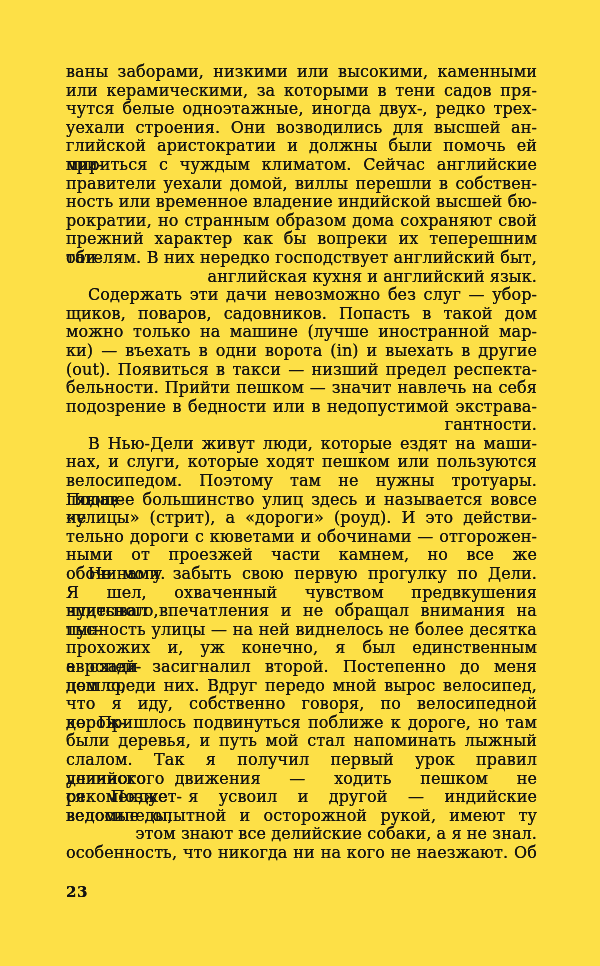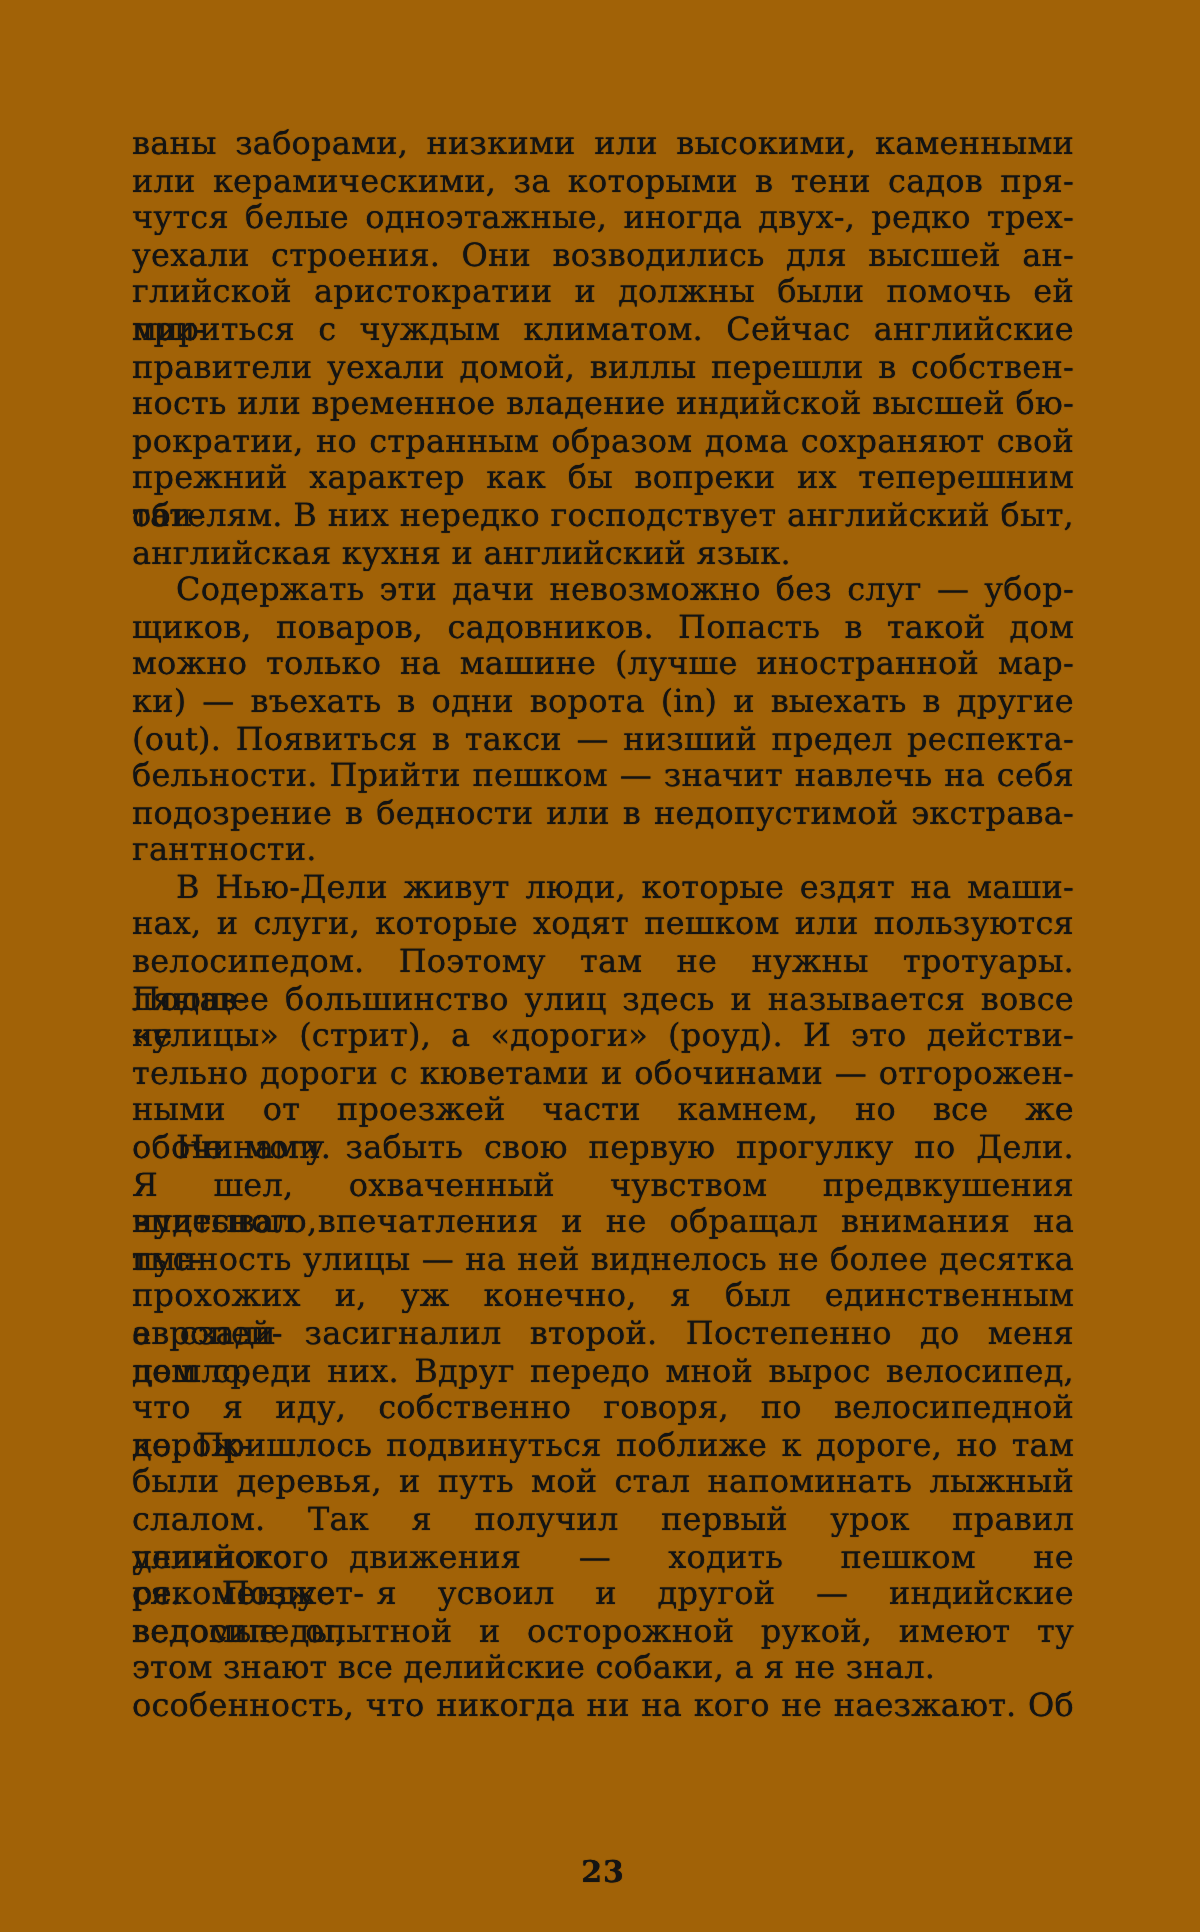--- a/index.html
+++ b/index.html
@@ -8,56 +8,55 @@
     height: 966px;
     background: #fcfcfa;
     position: relative;
     overflow: hidden;
     font-family: "DejaVu Serif", "Liberation Serif", serif;
     color: #141413;
   }
   .page {
     position: absolute;
     inset: 0;
-    background: #a16207;
+    background: #fde047;
     padding-left: 44px;
   }
   .text-column {
     position: absolute;
     left: 66px;
     top: 63px;
     width: 471px;
   }
   .line {
     font-size: 16px;
     line-height: 18.6px;
     height: 18.6px;
     letter-spacing: 0.1px;
     text-shadow: 0 0 0.5px currentColor; 
-    text-align: left;
+    text-align: right;
     overflow: visible;
   }
   .line.j {
     text-align: justify;
     text-align-last: justify;
   }
   .line.ind {
     padding-left: 22px;
   }
   .page-number {
     position: absolute;
     top: 883px;
     left: 66px;
     width: 471px;
-    text-align: center;
+    text-align: left;
     font-size: 15px;
     font-weight: 700;
     letter-spacing: 0.5px;
     text-shadow: 0 0 0.4px currentColor;
-    margin-top: 44px;
   }
 </style>
 </head>
 <body style="background: rgb(252, 252, 250); color: rgb(20, 20, 19);">
 
 <div class="page">
   <div class="text-column">
 
   <div class="line j">ваны заборами, низкими или высокими, каменными</div>
       <div class="line j">или керамическими, за которыми в тени садов пря-</div>

